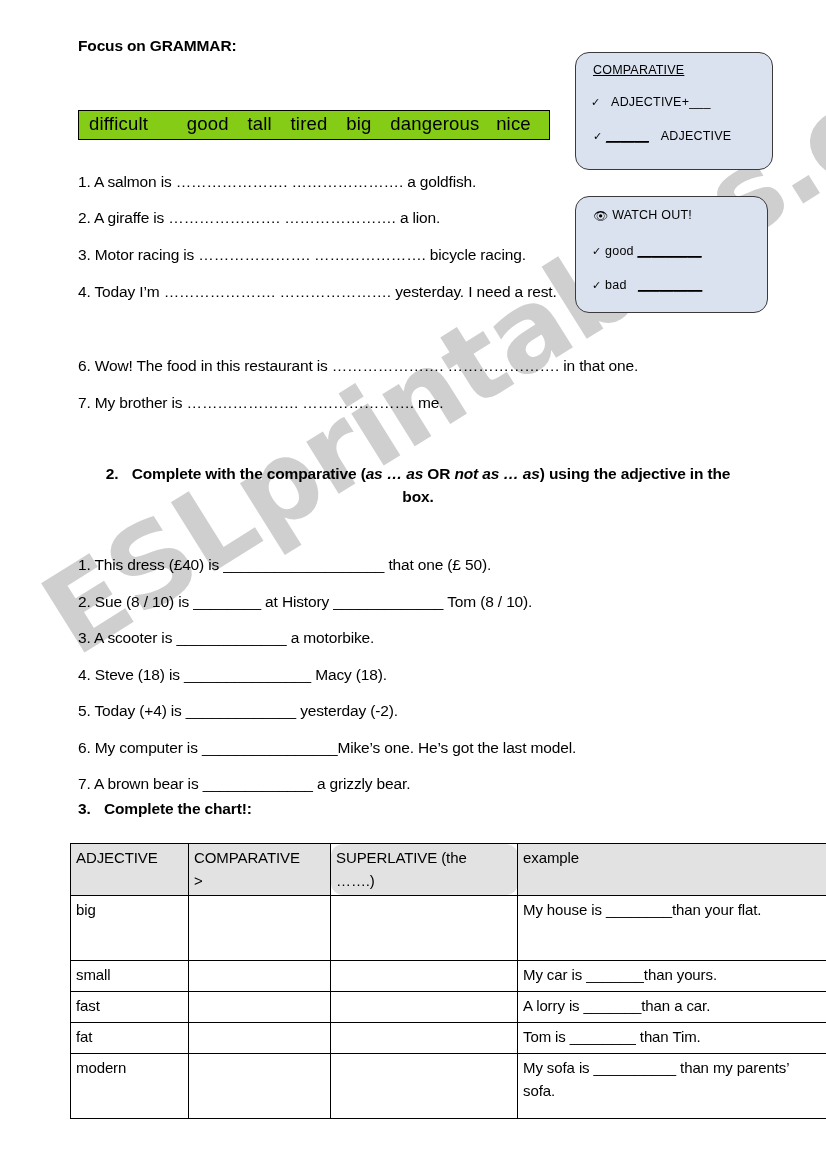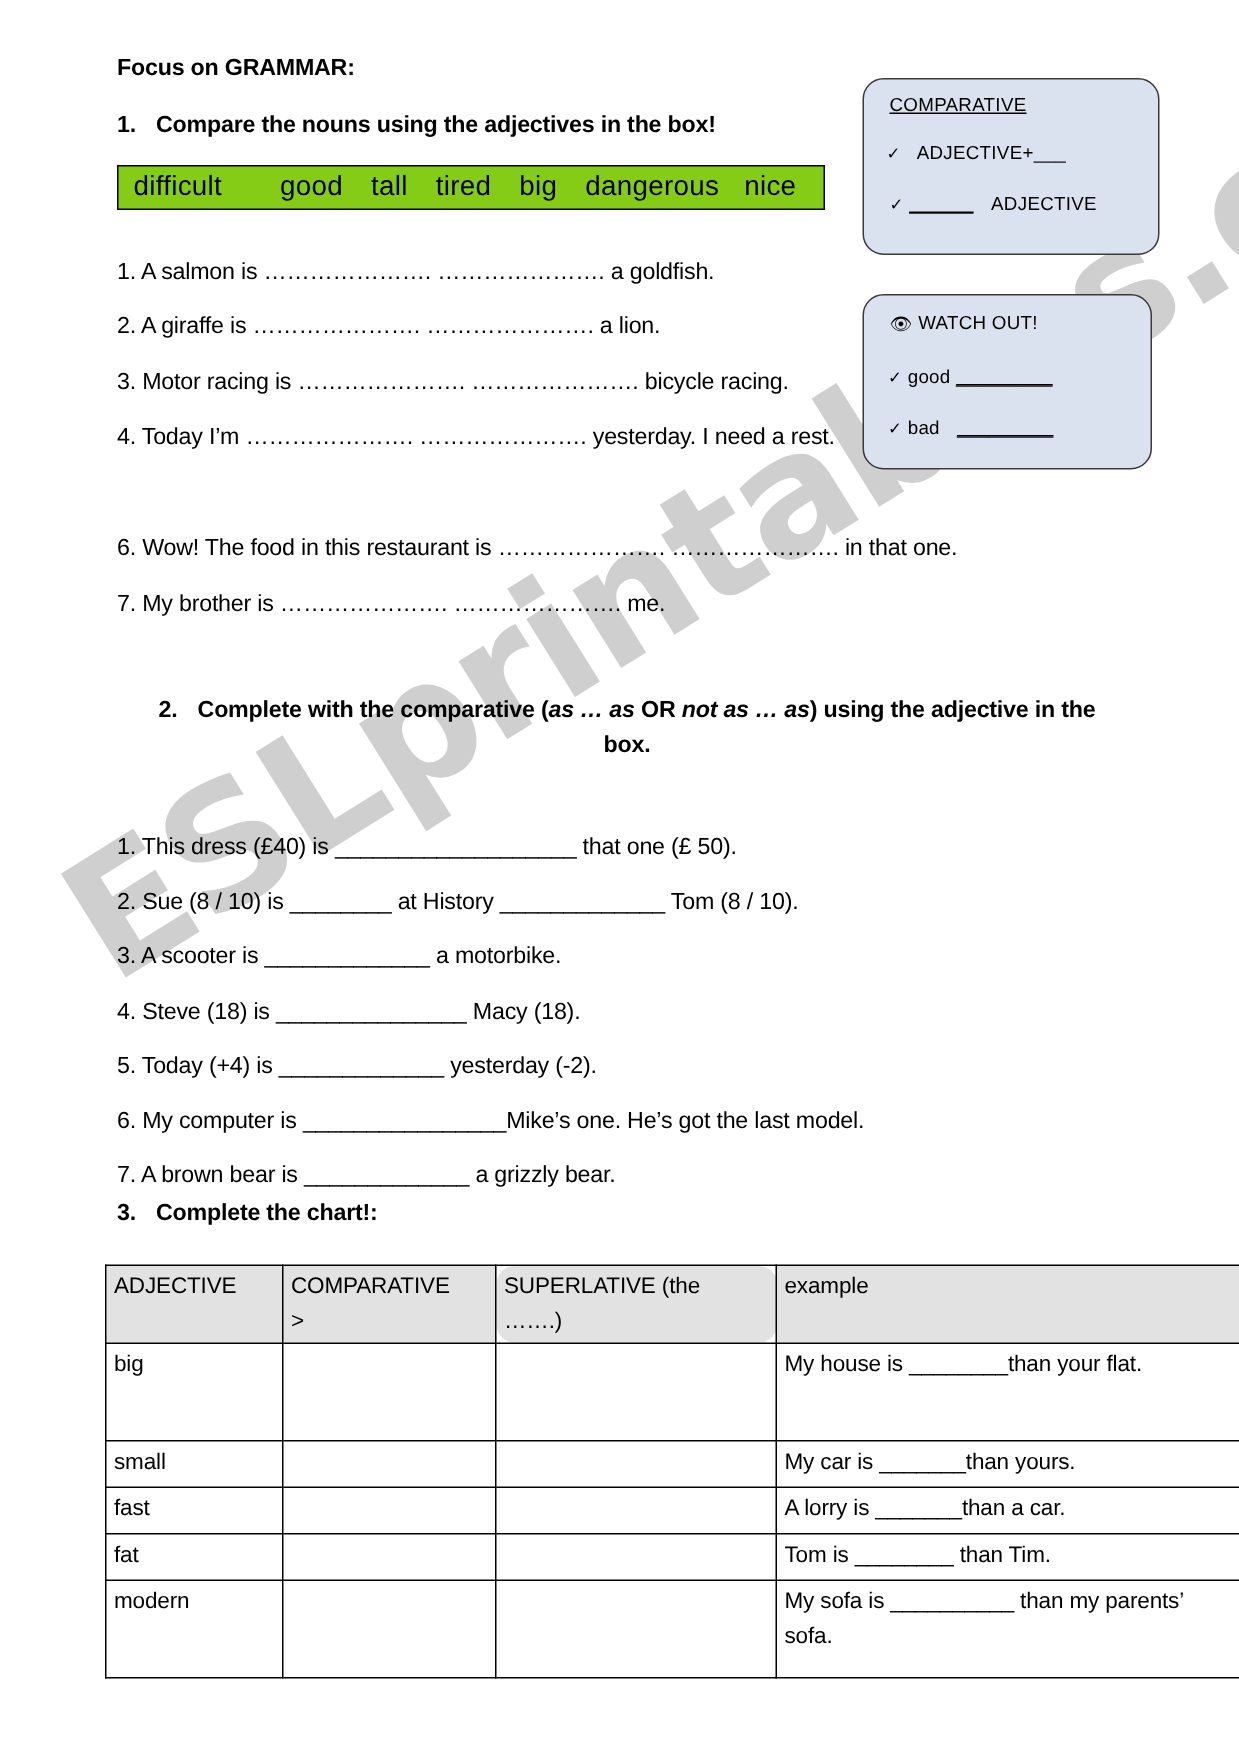--- a/index.html
+++ b/index.html
@@ -143,25 +143,20 @@
 <body>
 
 <div id="watermark">
   <div class="wm-text">ESLprintables.com</div>
 </div>
 
 <div id="page">
 
   <div class="blk hdr" style="left:78px; top:37px;">Focus on GRAMMAR:</div>
 
-  <div class="blk hdr" style="left:78px; top:75px;">
-    <span>1.</span>
-    <span style="display:inline-block;width:5px"></span>
-    <span>Compare the nouns using the adjectives in the box!</span>
-  </div>
 
   <div class="wordbox" style="left:78px; top:110px; width:472px; height:30px;">
     <div class="inner">
       <span>difficult</span>
       <span style="width:28px"></span>
       <span>good</span>
       <span style="width:8px"></span>
       <span>tall</span>
       <span style="width:8px"></span>
       <span>tired</span>

